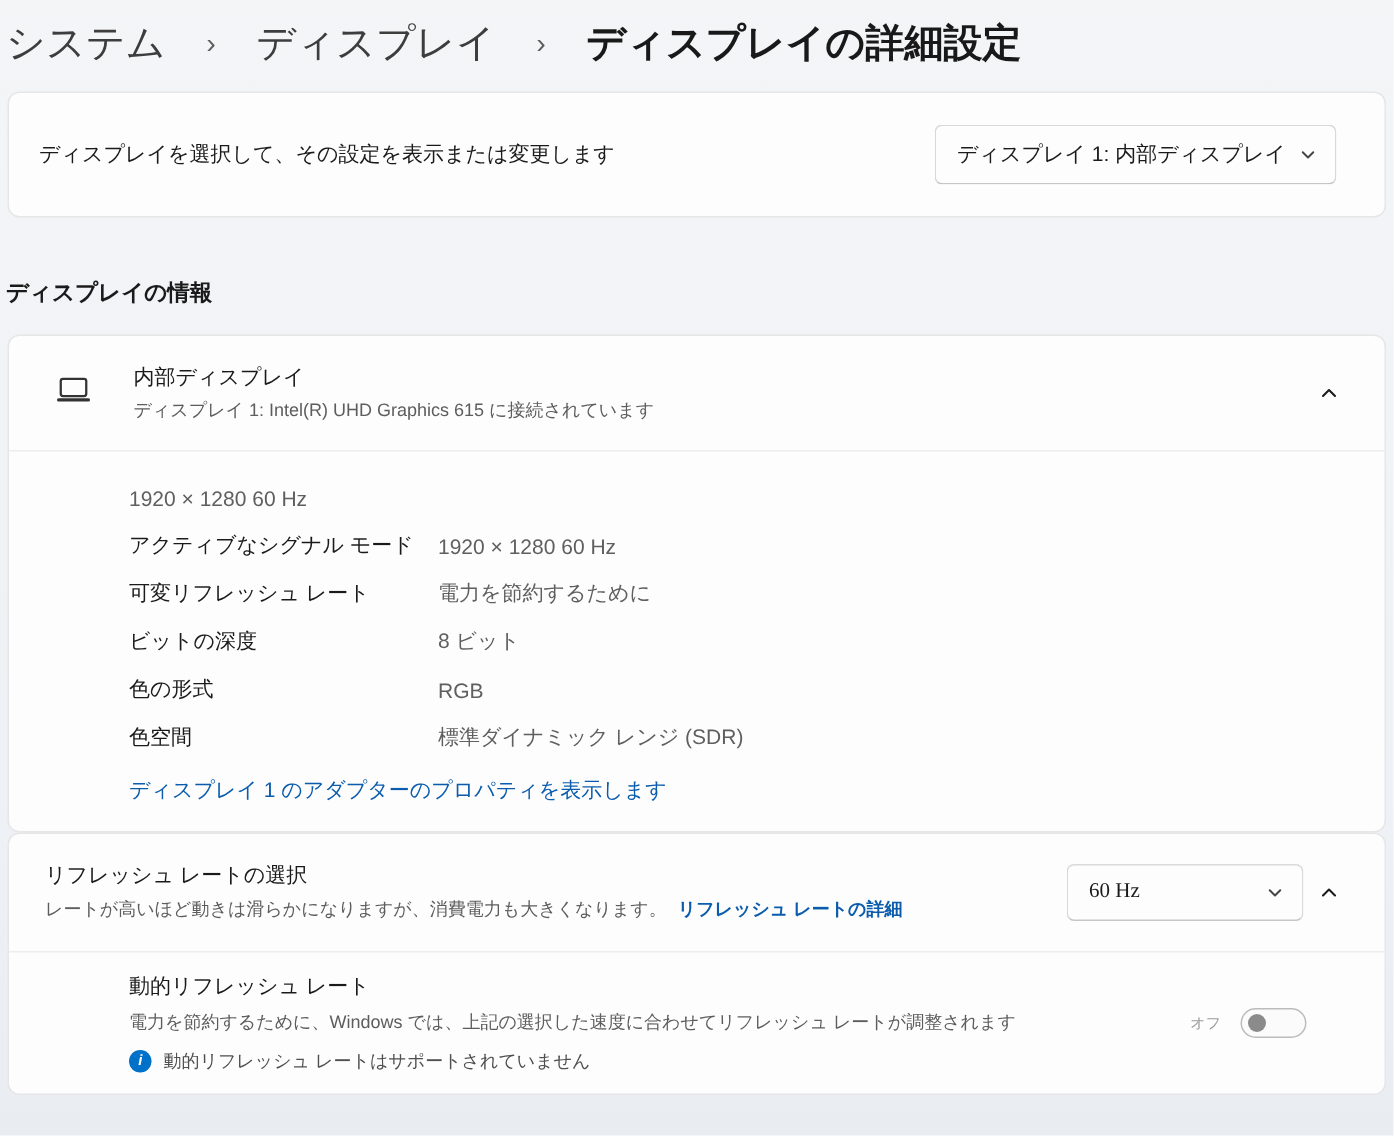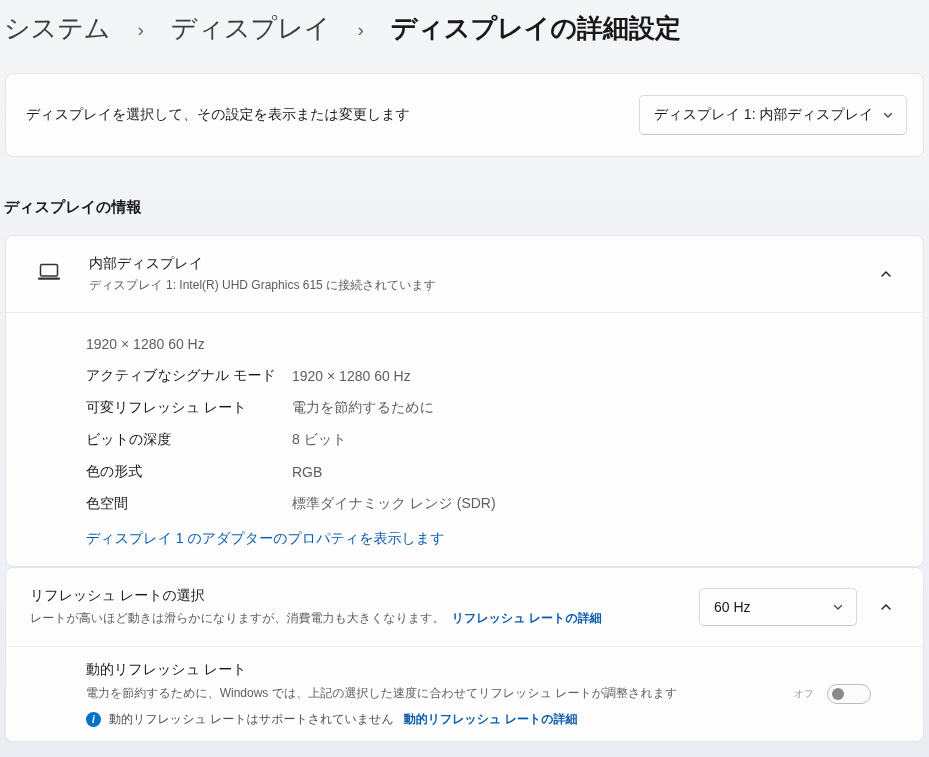--- a/index.html
+++ b/index.html
@@ -12,22 +12,22 @@
   
   .breadcrumb { display:flex; align-items:center; gap:27px; padding:9px 0 0 4px; height:48px; }
   .crumb { font-size:26px; color:#3d3d3d; font-weight:400; cursor:pointer; }
   .crumb.current { color:#191919; font-weight:700; cursor:default; }
   .crumb-sep { font-size:19px; color:#5f5f5f; padding-top:2px; }
 
   
   .win-card { background:#fdfdfd; border:1px solid #e6e6e6; border-radius:8px; margin:0 5px; }
 
   
-  .select-display-card { margin-top:25px; height:84px; display:flex; align-items:center;
-    padding:0 16px 0 20px; }
+  .select-display-card { margin-top:13px; height:84px; display:flex; align-items:center;
+    padding:0 32px 0 20px; }
   .select-display-card .lbl { flex:1; font-size:14px; color:#1a1a1a; }
 
   .dropdown { background:#fdfdfd; border:1px solid #d9d9d9; border-bottom-color:#c6c6c6;
     border-radius:5px; display:flex; align-items:center; justify-content:space-between;
     padding:0 12px 0 14px; font-size:14px; color:#1b1b1b; cursor:pointer; }
   .dd-display { width:268px; height:40px; }
   .dd-hz { width:158px; height:38px; }
 
   .chev { display:inline-block; line-height:0; }
 
@@ -50,21 +50,21 @@
   .adapter-link { display:inline-block; margin-top:10px; font-size:14px; }
   .link-bold { font-weight:700; }
 
   
   .refresh-card { }
   .rr-header { display:flex; align-items:center; height:78px; padding:0 30px 0 24px; }
   .rr-left { flex:1; }
   .rr-title { font-size:14px; color:#1a1a1a; }
   .rr-desc { font-size:12px; color:#5d5d5d; margin-top:5px; }
   .rr-desc .link { margin-left:4px; font-size:12px; }
-  .rr-right { display:flex; align-items:center; gap:22px; }
+  .rr-right { display:flex; align-items:center; gap:10px;font-family:Liberation Serif, serif; }
 
   .rr-body { height:94px; display:flex; align-items:center; justify-content:space-between;
     padding:0 52px 0 80px; }
   .drr-title { font-size:14px; color:#1a1a1a; }
   .drr-desc { font-size:12px; color:#5d5d5d; margin-top:6px; }
   .drr-status { display:flex; align-items:center; margin-top:9px; gap:8px; }
   .drr-status .txt { font-size:12px; color:#4f4f4f; }
   .drr-status .link { font-size:12px; margin-left:2px; }
   .info-icon { width:15px; height:15px; border-radius:50%; background:#0071c8; color:#fff;
     font-size:10px; font-weight:700; display:flex; align-items:center; justify-content:center;
@@ -177,21 +177,20 @@
     </div>
   </div>
   <div class="divider"></div>
   <div class="rr-body">
     <div>
       <div class="drr-title">動的リフレッシュ レート</div>
       <div class="drr-desc">電力を節約するために、Windows では、上記の選択した速度に合わせてリフレッシュ レートが調整されます</div>
       <div class="drr-status">
         <span class="info-icon"></span>
         <span class="txt">動的リフレッシュ レートはサポートされていません</span>
-        <span class="link link-bold" style="font-size:12px">動的リフレッシュ レートの詳細</span>
       </div>
     </div>
     <div class="toggle-wrap">
       <span class="toggle-label">オフ</span>
       <div class="toggle">
         <div class="knob"></div>
       </div>
     </div>
   </div>
 </div>

